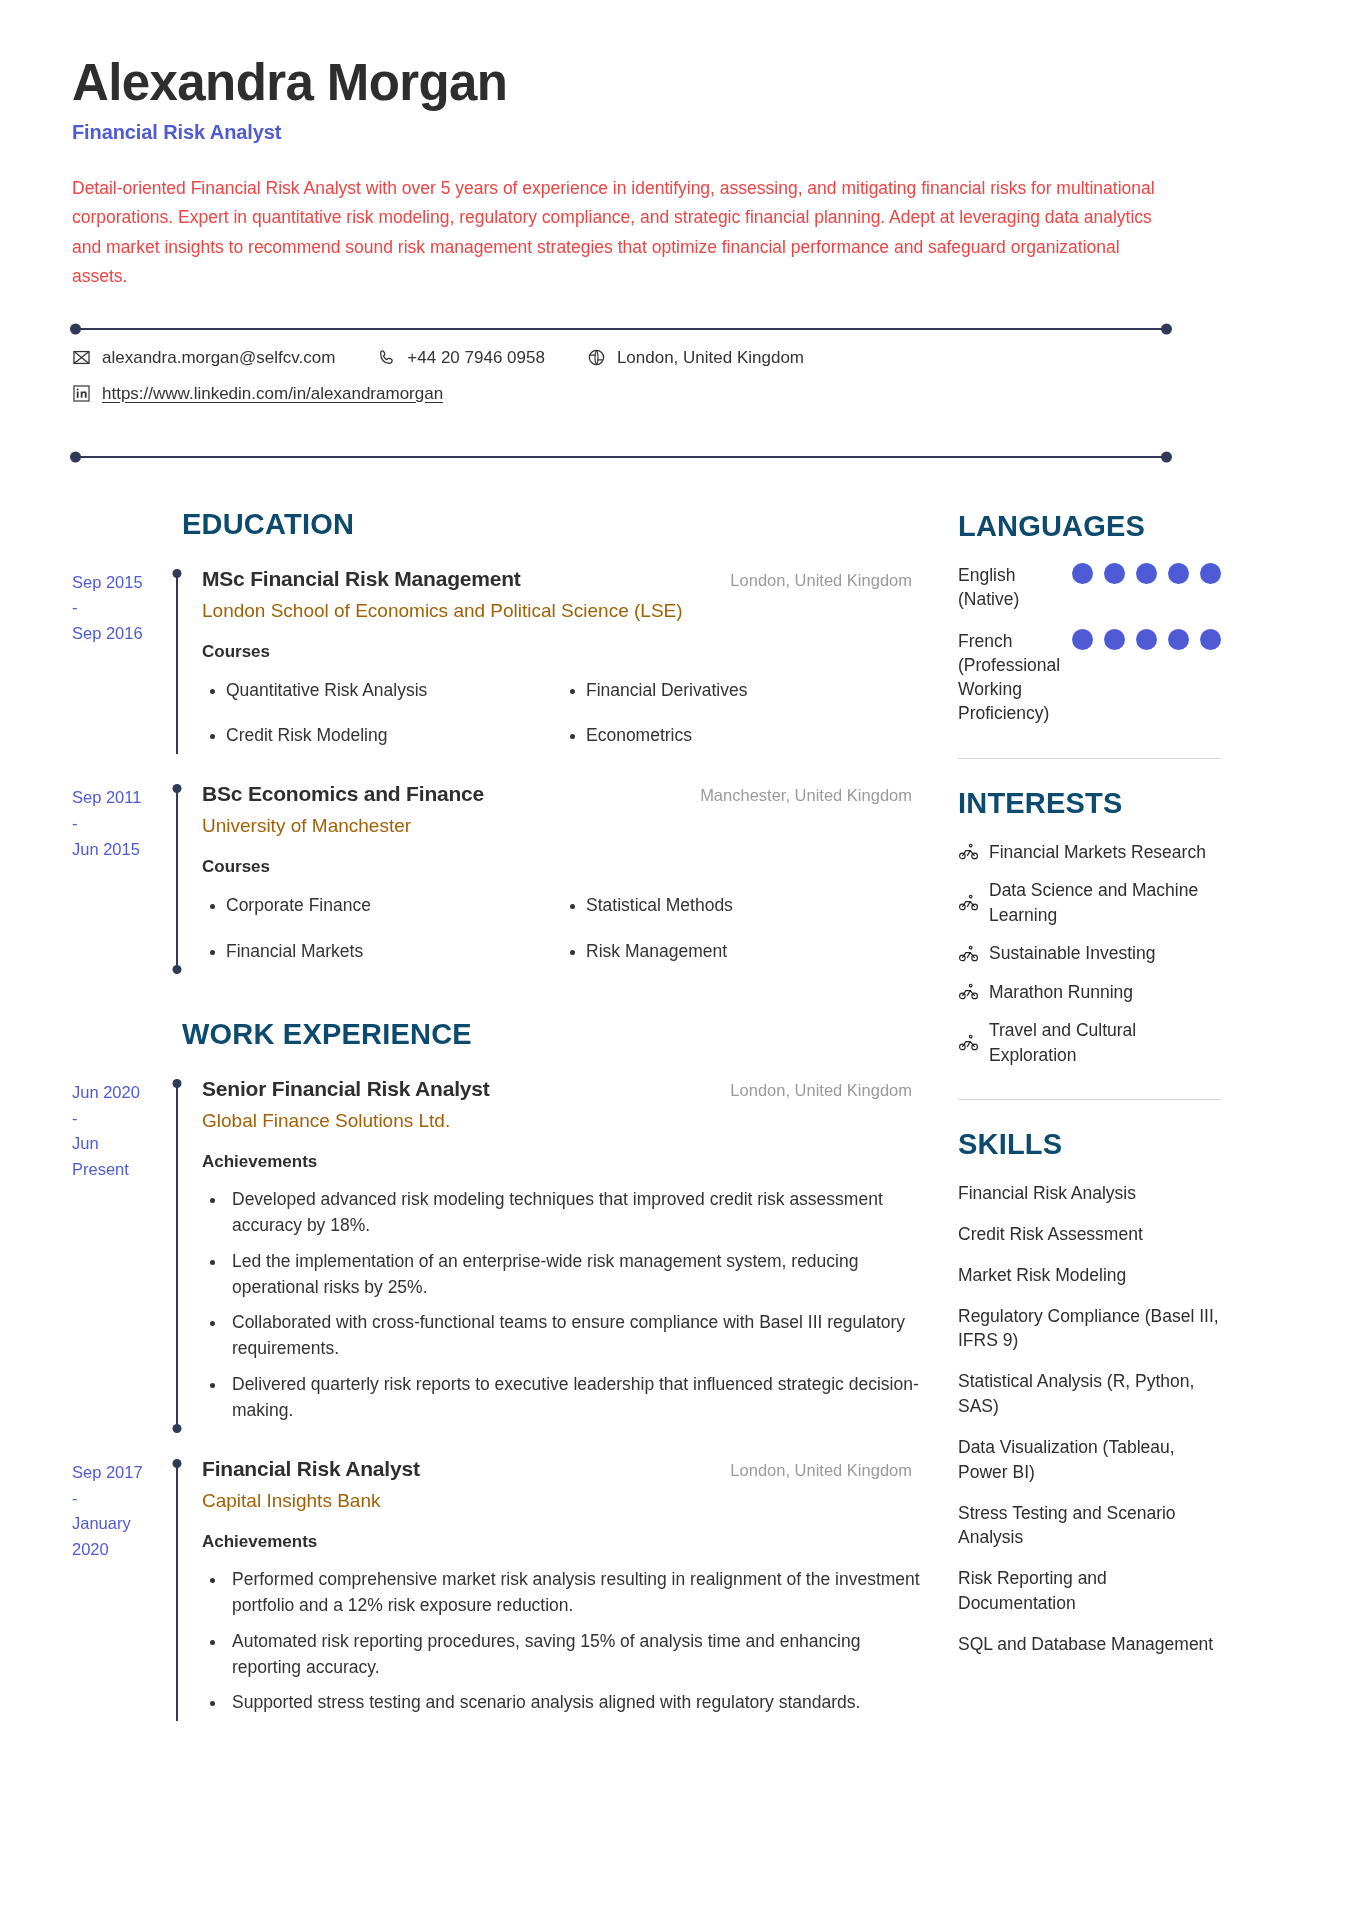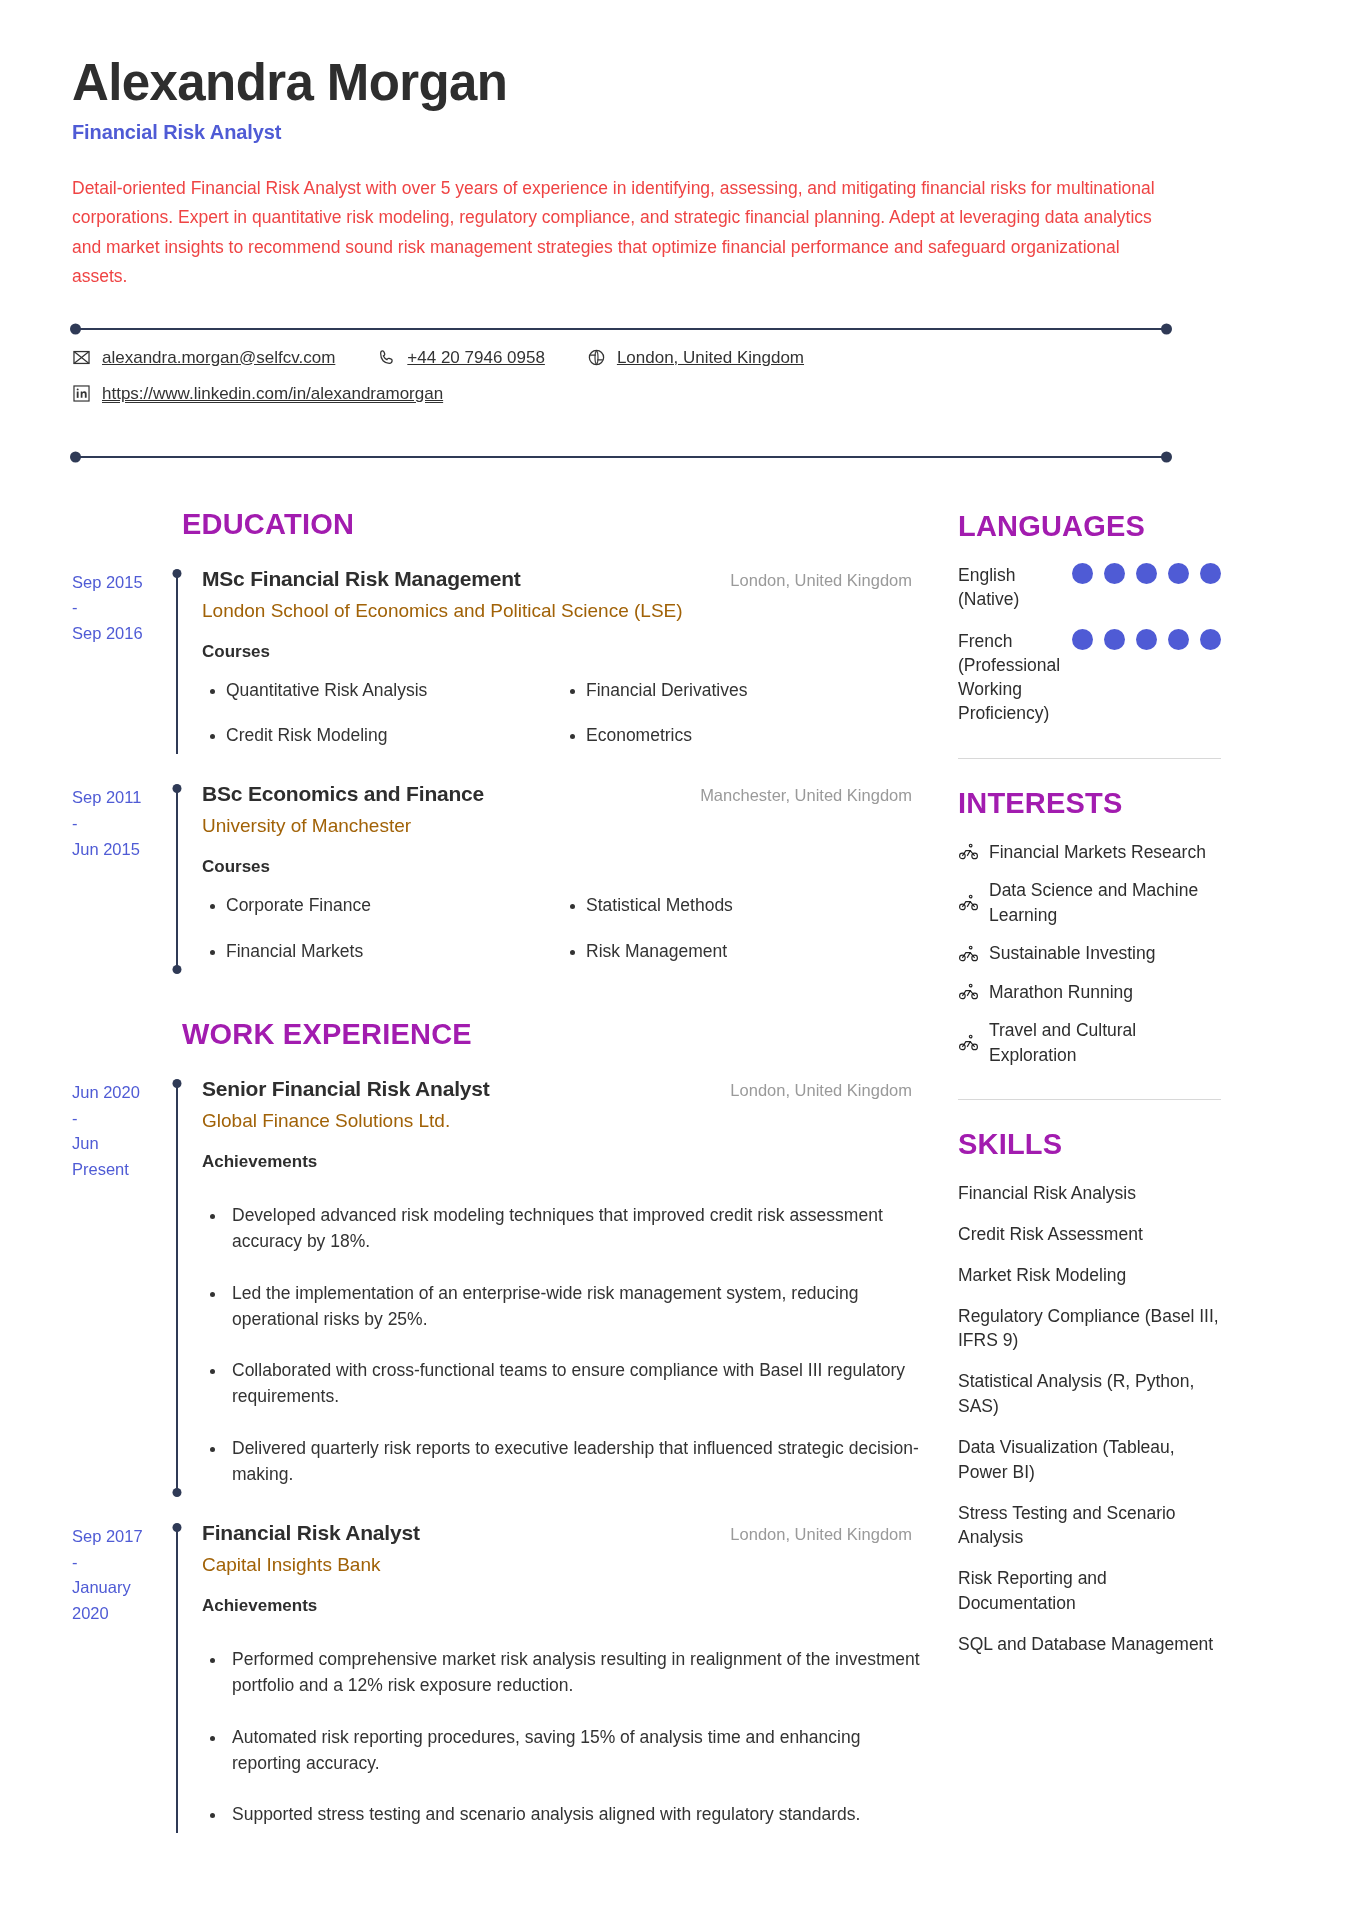--- a/index.html
+++ b/index.html
@@ -53,21 +53,21 @@
     top: 50%;
     width: 11px; height: 11px;
     border-radius: 50%;
     background: #2f3a56;
     transform: translateY(-50%);
   }
   .rule::before { left: -2px; }
   .rule::after { right: -2px; }
 
   
-  .contact-wrap { padding: 18px 0 16px 0; text-decoration: underline; }
+  .contact-wrap { padding: 18px 0 16px 0; }
   .contact-row {
     display: flex;
     align-items: center;
     flex-wrap: wrap;
     gap: 8px 42px;
     font-size: 17px;
     color: #333;
   }
   .contact-row + .contact-row { margin-top: 16px; }
   .contact-item { display: flex; align-items: center; gap: 11px; }
@@ -88,21 +88,21 @@
     display: grid;
     grid-template-columns: 848px 1fr;
     column-gap: 38px;
     margin-top: 50px;
   }
 
   
   .sec-title {
     font-size: 29px;
     font-weight: 700;
-    color: #a21caf;
+    color: #0c4a6e;
     letter-spacing: 0.2px;
     text-transform: uppercase;
   }
   .left-col .sec-title { margin-left: 110px; }
 
   
   .entry {
     display: grid;
     grid-template-columns: 98px 14px 1fr;
     margin-top: 26px;
@@ -191,21 +191,21 @@
   .courses li::marker { color: #333; font-size: 15px; }
 
   .achv {
     margin-top: 14px;
     padding-left: 24px;
     list-style: disc;
     display: flex;
     flex-direction: column;
     gap: 9px;
   }
-  .achv li { line-height: 1.5; padding-left: 6px; margin-top: 16px; }
+  .achv li { line-height: 1.5; padding-left: 6px; }
   .achv li::marker { color: #333; font-size: 15px; }
 
   .section-gap { margin-top: 46px; }
 
   
   .right-col { padding-top: 2px; }
   .right-col .sec-title { margin-bottom: 20px; }
   .side-rule {
     height: 1px;
     background: #d8d8d8;

